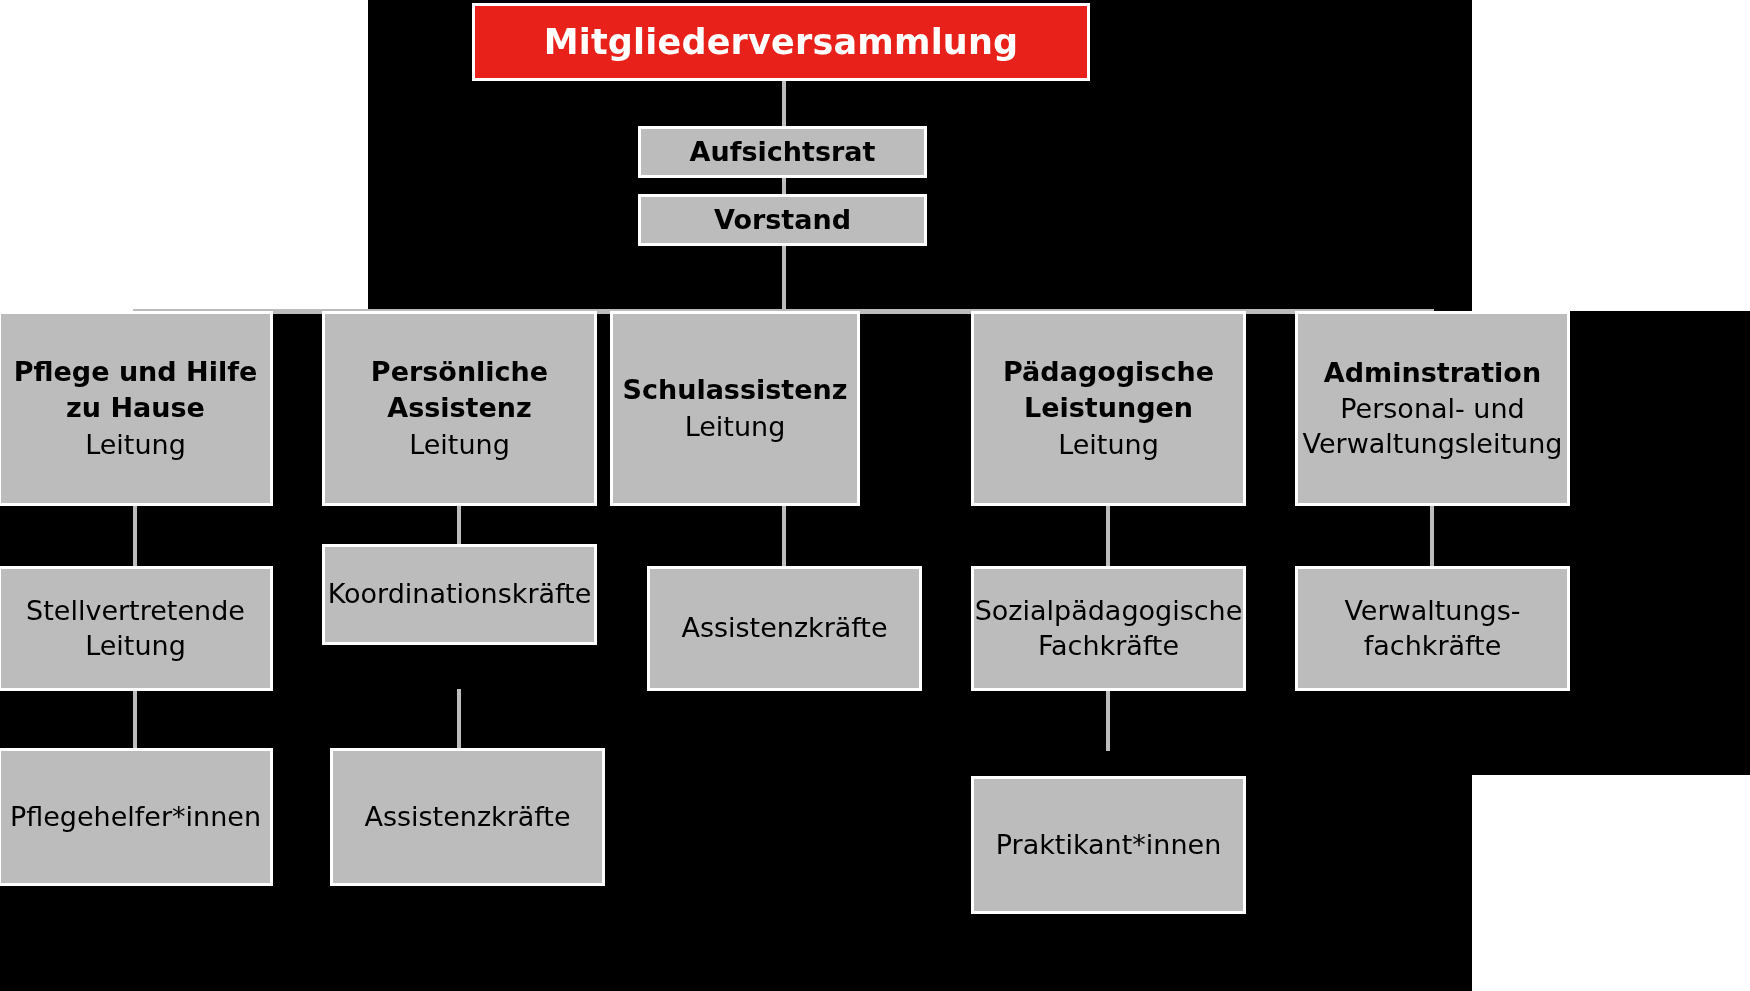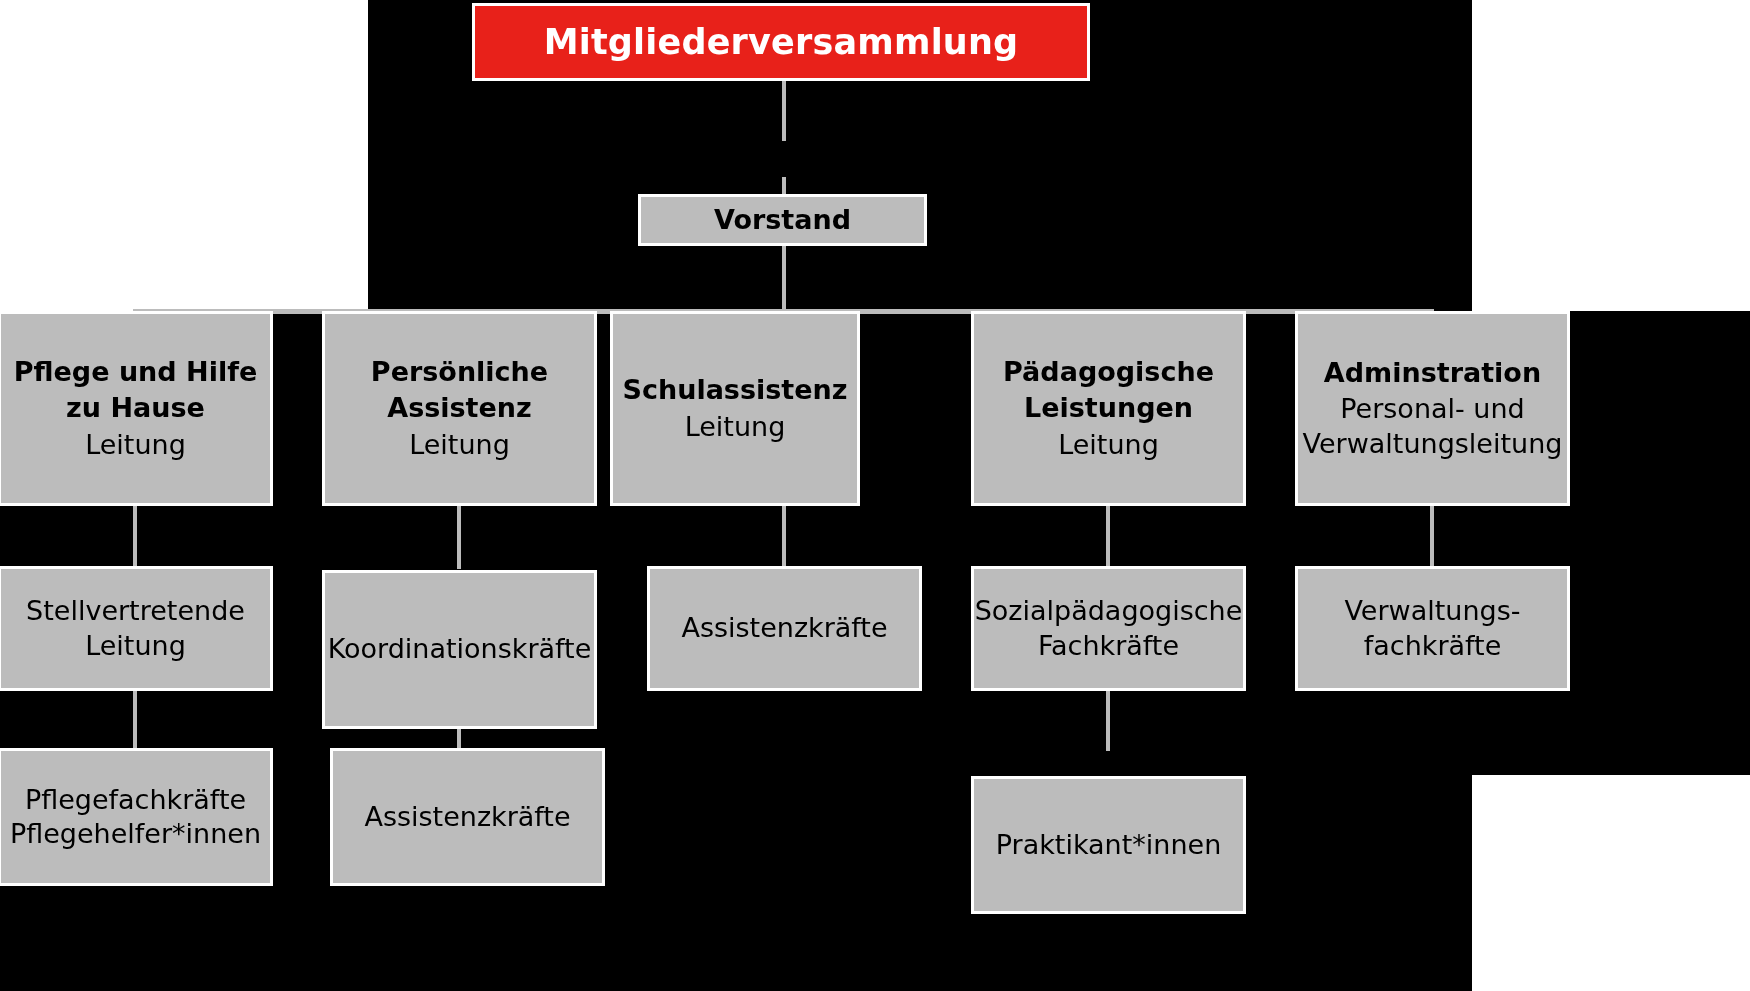--- a/index.html
+++ b/index.html
@@ -108,20 +108,23 @@
   <div class="conn conn-v" style="left:1430px; top:505px; height:64px;"></div>
 
   <div class="conn conn-v" style="left:133px; top:689px; height:62px;"></div>
   <div class="conn conn-v" style="left:457px; top:689px; height:62px;"></div>
   <div class="conn conn-v" style="left:1106px; top:689px; height:62px;"></div>
 
   <div class="node" id="node-root" style="left:472px; top:3px; width:618px; height:78px;">
     <span class="ttl">Mitgliederversammlung</span>
   </div>
 
+  <div class="node lvl2" style="left:638px; top:126px; width:289px; height:52px;">
+    <span class="ttl">Aufsichtsrat</span>
+  </div>
 
   <div class="node lvl2" style="left:638px; top:194px; width:289px; height:52px;">
     <span class="ttl">Vorstand</span>
   </div>
 
   <div class="node lvl3" style="left:-2px; top:311px; width:275px; height:195px;">
     <span class="ttl">Pflege und Hilfe</span>
     <span class="ttl">zu Hause</span>
     <span class="sub">Leitung</span>
   </div>
@@ -147,40 +150,39 @@
     <span class="ttl">Adminstration</span>
     <span class="sub">Personal- und</span>
     <span class="sub">Verwaltungsleitung</span>
   </div>
 
   <div class="node lvl4" style="left:-2px; top:566px; width:275px; height:125px;">
     <span>Stellvertretende</span>
     <span>Leitung</span>
   </div>
 
-  <div class="node lvl4" style="left:322px; top:570px; width:275px; height:159px;">
+  <div class="node lvl4" style="left:322px; top:544px; width:275px; height:101px;">
     <span>Koordinationskräfte</span>
   </div>
 
   <div class="node lvl4" style="left:647px; top:566px; width:275px; height:125px;">
     <span>Assistenzkräfte</span>
   </div>
 
   <div class="node lvl4" style="left:1295px; top:566px; width:275px; height:125px;">
     <span>Verwaltungs-</span>
     <span>fachkräfte</span>
   </div>
 
   <div class="node lvl4" style="left:971px; top:566px; width:275px; height:125px;">
     <span>Sozialpädagogische</span>
     <span>Fachkräfte</span>
   </div>
 
   <div class="node lvl5" style="left:-2px; top:748px; width:275px; height:138px;">
-    <span>Pflegefachkräfte</span>
     <span>Pflegehelfer*innen</span>
   </div>
 
   <div class="node lvl5" style="left:330px; top:748px; width:275px; height:138px;">
     <span>Assistenzkräfte</span>
   </div>
 
   <div class="node lvl5" style="left:971px; top:740px; width:275px; height:138px;margin-top:36px;">
     <span>Praktikant*innen</span>
   </div>

